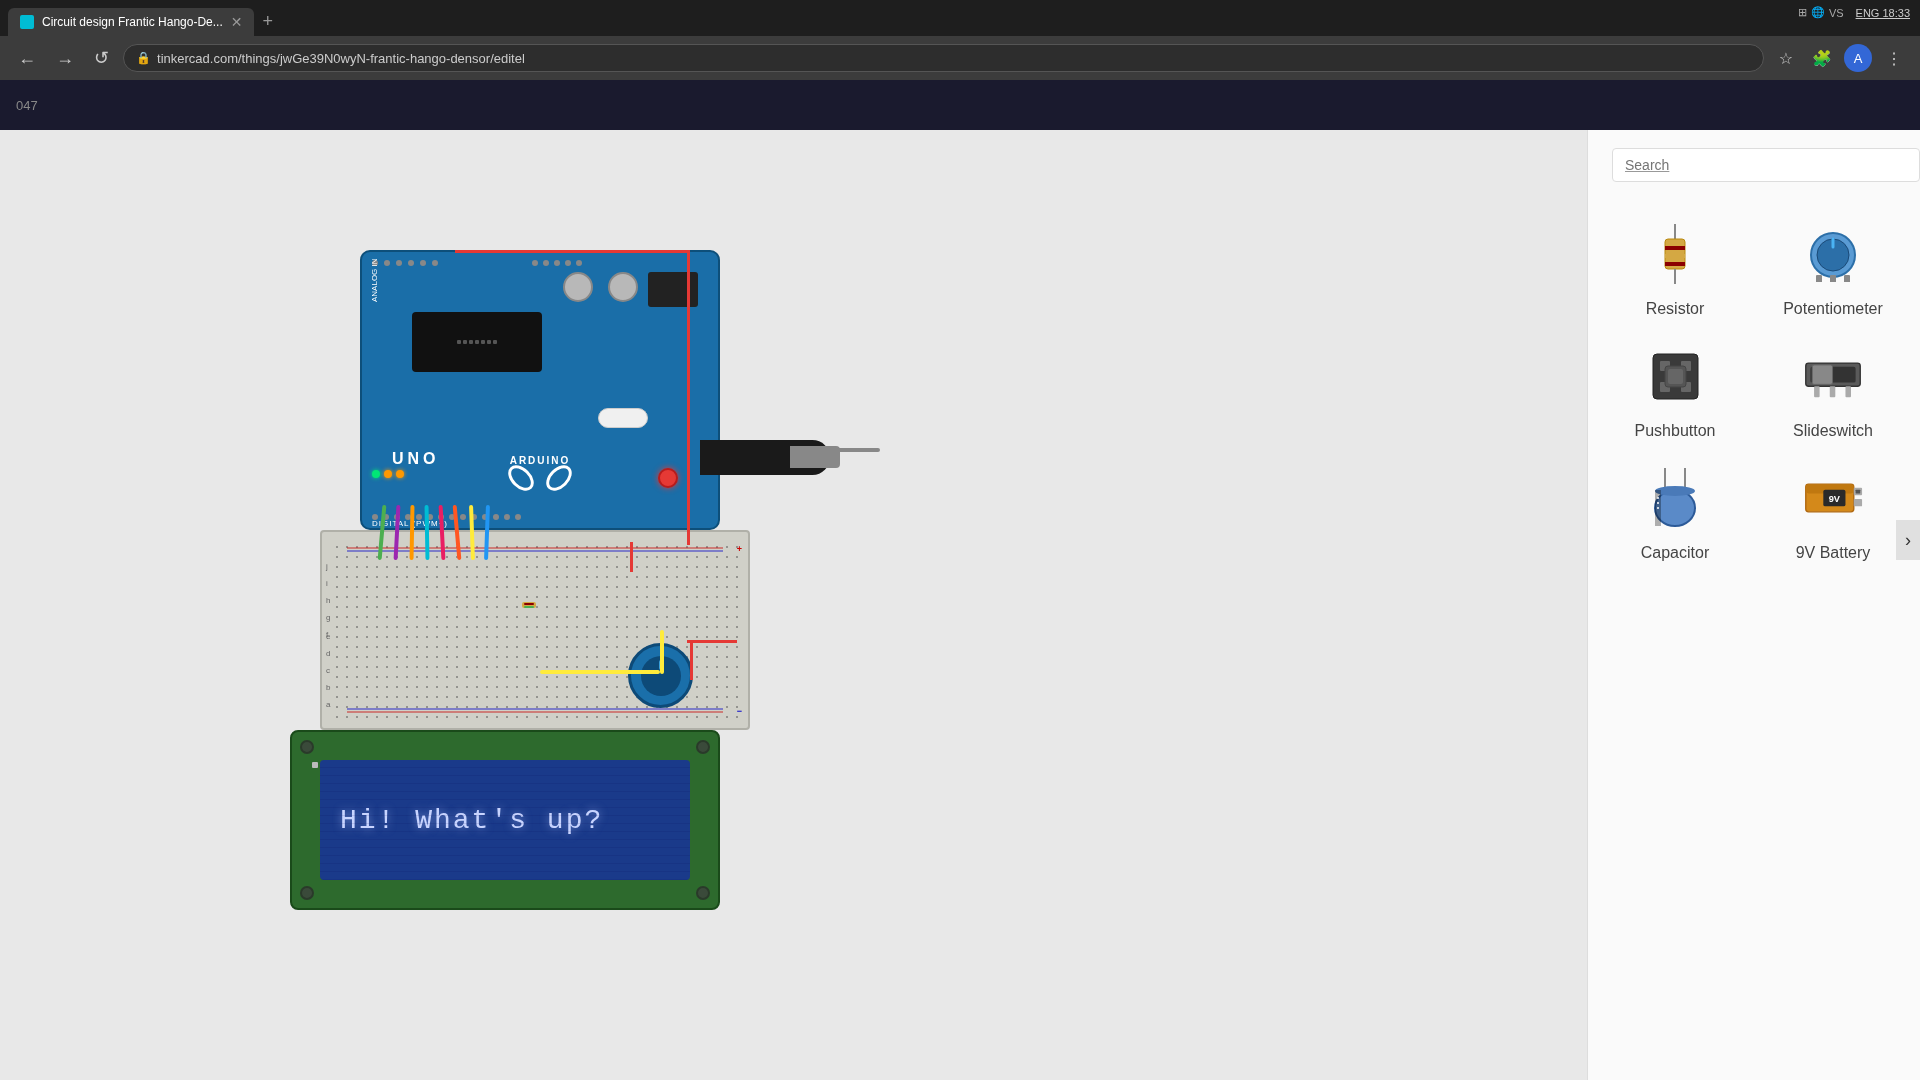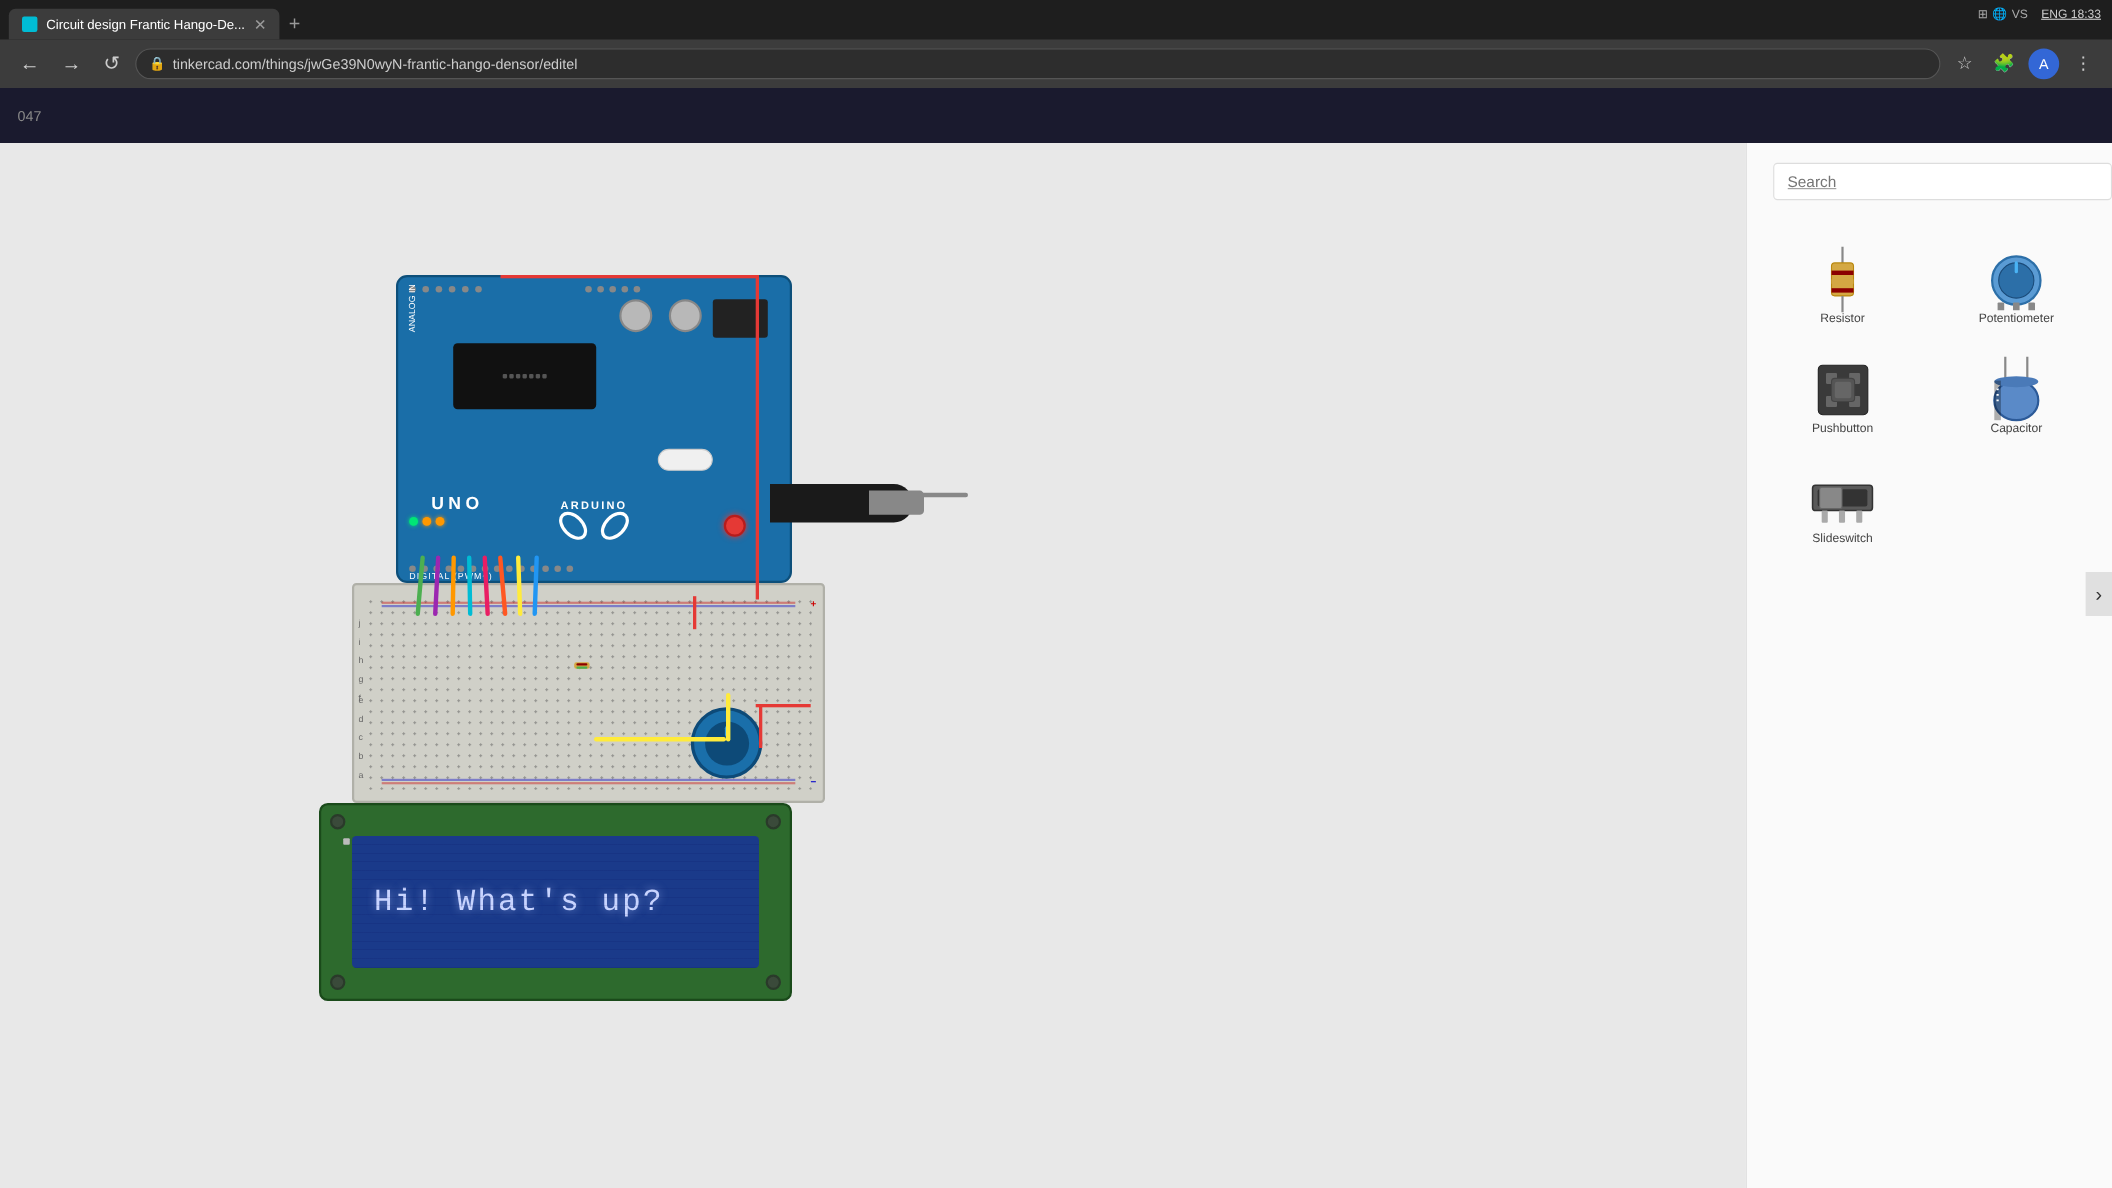--- a/index.html
+++ b/index.html
@@ -37,21 +37,21 @@
 
     
     .right-panel { width: 333px; background: #fafafa; border-left: 1px solid #ddd; display: flex; flex-direction: column; }
     .panel-header { padding: 12px 16px; border-bottom: 1px solid #ddd; display: flex; justify-content: space-between; align-items: center; }
     .panel-label { font-size: 11px; color: #888; text-transform: uppercase; letter-spacing: 0.5px; }
     .panel-dropdown { position: relative; }
     .panel-dropdown::after { content: '▼'; font-size: 10px; color: #666; position: absolute; right: 0; top: 50%; transform: translateY(-50%); pointer-events: none; }
     .search-box { margin: 10px 12px; border: 1px solid #ddd; border-radius: 4px; padding: 8px 12px; font-size: 14px; color: #999; background: #fff; }
     .components-grid { display: grid; grid-template-columns: 1fr 1fr; gap: 0; overflow-y: auto; padding: 8px; }
     .component-item { display: flex; flex-direction: column; align-items: center; padding: 16px 8px 12px; cursor: pointer; border-radius: 4px; }
-    .component-label { font-size: 11px; color: #444; margin-top: 0; text-align: center; }
+    .component-label { font-size: 16px; color: #444; margin-top: 16px; text-align: center; }
     .component-img { width: 60px; height: 60px; display: flex; align-items: center; justify-content: center; }
 
     
     .circuit-wrapper { position: absolute; top: 80px; left: 300px; }
 
     
     .arduino-board {
       position: absolute;
       top: 40px;
       left: 60px;
@@ -462,54 +462,73 @@
 
               <rect x="17" y="17" width="21" height="21" rx="3" fill="#555" stroke="#444" stroke-width="1"></rect>
               <rect x="20" y="20" width="15" height="15" rx="2" fill="#666"></rect>
             </svg>
           </div>
           <span class="component-label">Pushbutton</span>
         </div>
 
         <div class="component-item">
           <div class="component-img">
+            <svg width="65" height="45" viewBox="0 0 65 45">
+
+              <rect x="3" y="8" width="59" height="25" rx="3" fill="#5a5a5a" stroke="#333" stroke-width="1.5"></rect>
+
+              <rect x="8" y="12" width="49" height="17" rx="2" fill="#333"></rect>
+
+              <rect x="10" y="10" width="22" height="21" rx="2" fill="#888" stroke="#666" stroke-width="1"></rect>
+
+              <rect x="12" y="33" width="6" height="12" rx="1" fill="#aaa"></rect>
+              <rect x="29" y="33" width="6" height="12" rx="1" fill="#aaa"></rect>
+              <rect x="46" y="33" width="6" height="12" rx="1" fill="#aaa"></rect>
+            </svg>
+          </div>
+          <span class="component-label">Slideswitch</span>
+        </div>
+
+        <div class="component-item">
+          <div class="component-img">
             <svg width="50" height="60" viewBox="0 0 50 60">
               <line x1="15" y1="0" x2="15" y2="20" stroke="#888" stroke-width="2"></line>
               <line x1="35" y1="0" x2="35" y2="20" stroke="#888" stroke-width="2"></line>
 
               <ellipse cx="25" cy="40" rx="20" ry="18" fill="#5a8ac8" stroke="#2c5a98" stroke-width="2"></ellipse>
               <ellipse cx="25" cy="23" rx="20" ry="5" fill="#4a7ab8"></ellipse>
 
               <rect x="5" y="22" width="6" height="36" rx="0" fill="rgba(0,0,0,0.3)"></rect>
 
               <line x1="7" y1="30" x2="9" y2="30" stroke="white" stroke-width="1.5"></line>
               <line x1="7" y1="35" x2="9" y2="35" stroke="white" stroke-width="1.5"></line>
               <line x1="7" y1="40" x2="9" y2="40" stroke="white" stroke-width="1.5"></line>
             </svg>
           </div>
           <span class="component-label">Capacitor</span>
         </div>
 
         <div class="component-item">
           <div class="component-img">
-            <svg width="65" height="45" viewBox="0 0 65 45">
-
-              <rect x="3" y="8" width="59" height="25" rx="3" fill="#5a5a5a" stroke="#333" stroke-width="1.5"></rect>
-
-              <rect x="8" y="12" width="49" height="17" rx="2" fill="#333"></rect>
-
-              <rect x="10" y="10" width="22" height="21" rx="2" fill="#888" stroke="#666" stroke-width="1"></rect>
-
-              <rect x="12" y="33" width="6" height="12" rx="1" fill="#aaa"></rect>
-              <rect x="29" y="33" width="6" height="12" rx="1" fill="#aaa"></rect>
-              <rect x="46" y="33" width="6" height="12" rx="1" fill="#aaa"></rect>
+            <svg width="65" height="50" viewBox="0 0 65 50">
+
+              <rect x="3" y="10" width="52" height="30" rx="3" fill="#d4891a" stroke="#b06810" stroke-width="1.5"></rect>
+
+              <rect x="3" y="10" width="52" height="10" rx="3" fill="#c07810"></rect>
+
+              <rect x="22" y="16" width="24" height="18" rx="2" fill="#2a2a2a"></rect>
+              <text x="34" y="29" fill="white" font-size="10" font-family="Arial" text-anchor="middle" font-weight="bold">9V</text>
+
+              <rect x="55" y="14" width="9" height="8" rx="1" fill="#aaa"></rect>
+              <rect x="55" y="26" width="9" height="8" rx="1" fill="#aaa"></rect>
+
+              <rect x="57" y="16" width="5" height="4" rx="0.5" fill="#555"></rect>
             </svg>
           </div>
-          <span class="component-label">Slideswitch</span>
-        </div>
-
+          <span class="component-label">9V Battery</span>
+        </div>
 
       </div>
 
       <div class="scroll-indicator">›</div>
     </div>
   </div>
 </div>
 
 </body></html>

